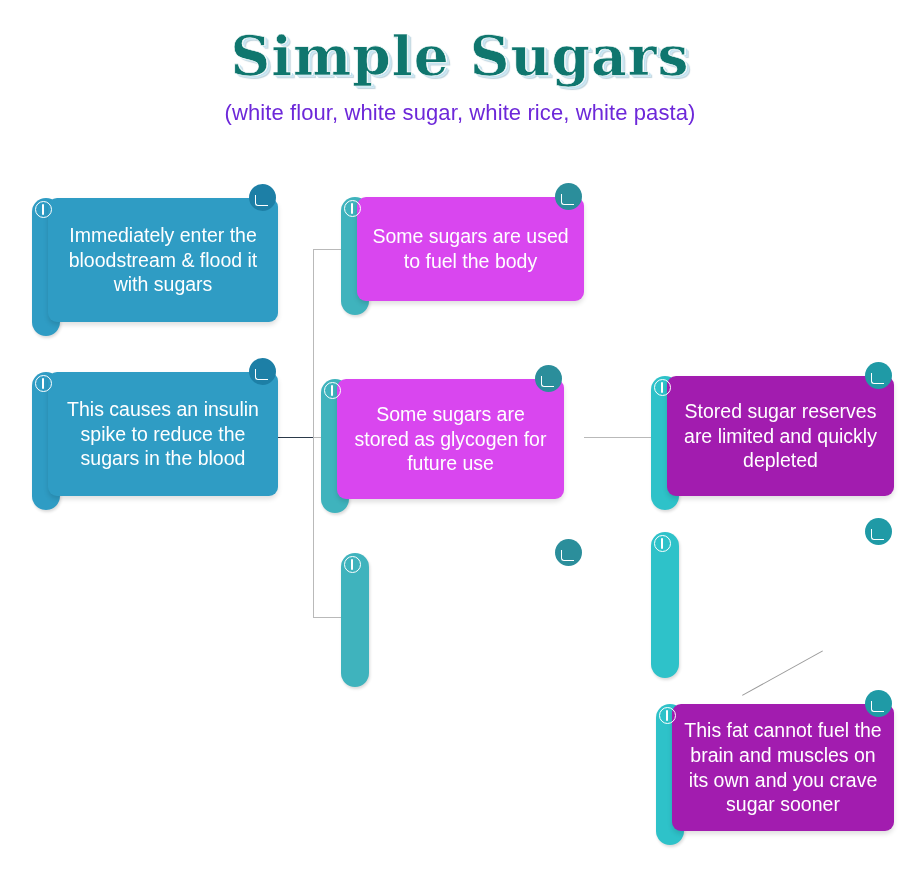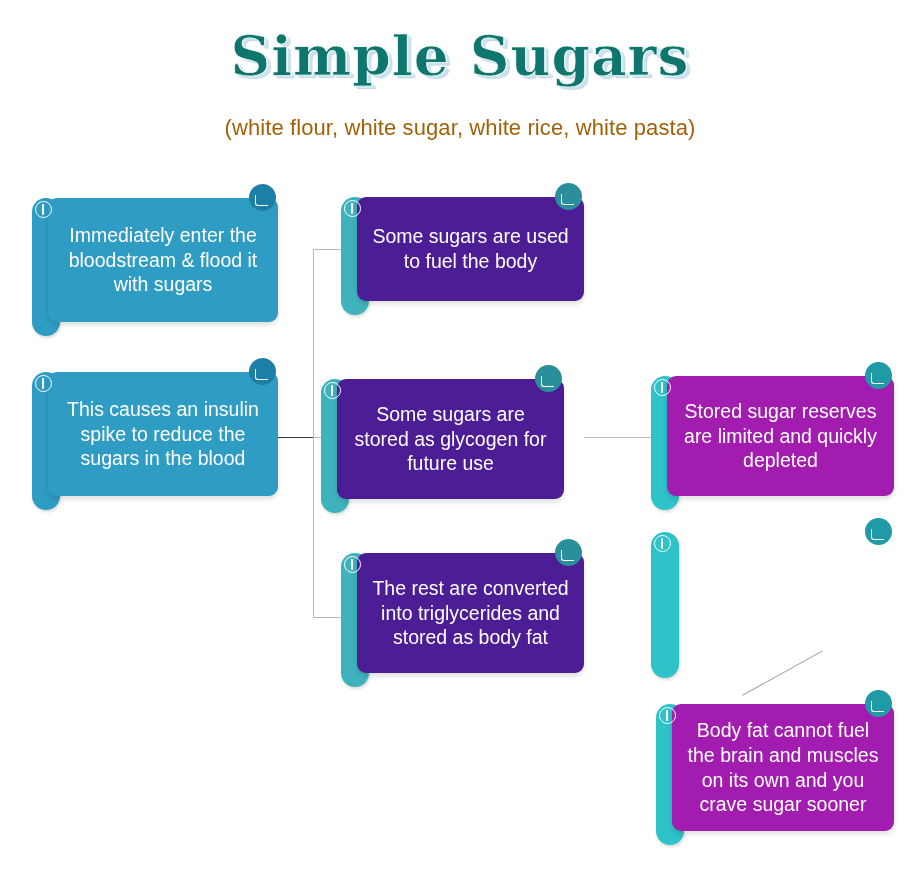--- a/index.html
+++ b/index.html
@@ -35,24 +35,24 @@
     color: #0f766e;
     line-height: 1.08;
     text-shadow:
        1px 0px 0 #ffffff,
        2px 1px 0 #bfe0ef,
        3px 2px 0 #cfe8f3,
        4px 3px 1px rgba(120,160,180,0.45);
     -webkit-text-stroke: 0.6px #ffffff;
   }
   #subtitle {
-    margin-top: 30px;
+    margin-top: 15px;
     font-family: "Liberation Sans", sans-serif;
     font-size: 22px;
-    color: #a16207;
+    color: #6d28d9;
     letter-spacing: 0.1px;
   }
 
   
   .conn {
     position: absolute;
     background: #b9b9b9;
   }
   .conn.h { height: 1px; }
   .conn.v { width: 1px; }
@@ -138,21 +138,21 @@
     text-align: center;
     padding: 0 12px;
     z-index: 2;
   }
 
   
   .c-blue  .panel { background: #2f9cc4; }
   .c-blue  .roll  { background: #2f9cc4; }
   .c-blue  .tr-curl { background: #1d7fa6; }
 
-  .c-teal  .panel { background: #4c1d95; }
+  .c-teal  .panel { background: #d946ef; }
   .c-teal  .roll  { background: #3fb3bd; }
   .c-teal  .tr-curl { background: #2b8e9b; }
 
   .c-cyan  .panel { background: #a21caf; }
   .c-cyan  .roll  { background: #2ec2c9; }
   .c-cyan  .tr-curl { background: #1f9aa6; }
 </style>
 </head>
 <body>
 
@@ -220,23 +220,20 @@
       <div class="label">Some sugars are stored as glycogen for future use</div>
     </div>
     <div class="tr-curl">
       <div class="tr-curl-mark"></div>
     </div>
     <div class="roll-curl"></div>
   </div>
 
   <div class="scroll-box c-teal" style="left:335px; top:539px; width:249px; height:148px;">
     <div class="roll"></div>
-    <div class="panel">
-      <div class="label">The rest are converted into triglycerides and stored as body fat</div>
-    </div>
     <div class="tr-curl">
       <div class="tr-curl-mark"></div>
     </div>
     <div class="roll-curl"></div>
   </div>
 
   <div class="scroll-box c-cyan" style="left:645px; top:362px; width:249px; height:148px;">
     <div class="roll"></div>
     <div class="panel">
       <div class="label">Stored sugar reserves are limited and quickly depleted</div>
@@ -251,21 +248,21 @@
     <div class="roll"></div>
     <div class="tr-curl">
       <div class="tr-curl-mark"></div>
     </div>
     <div class="roll-curl"></div>
   </div>
 
   <div class="scroll-box c-cyan" style="left:650px; top:690px; width:244px; height:155px;">
     <div class="roll"></div>
     <div class="panel">
-      <div class="label">Body fat cannot fuel the brain and muscles on its own and you crave sugar sooner</div>
+      <div class="label">This fat cannot fuel the brain and muscles on its own and you crave sugar sooner</div>
     </div>
     <div class="tr-curl">
       <div class="tr-curl-mark"></div>
     </div>
     <div class="roll-curl"></div>
   </div>
 
 </div>
 
 </body></html>

